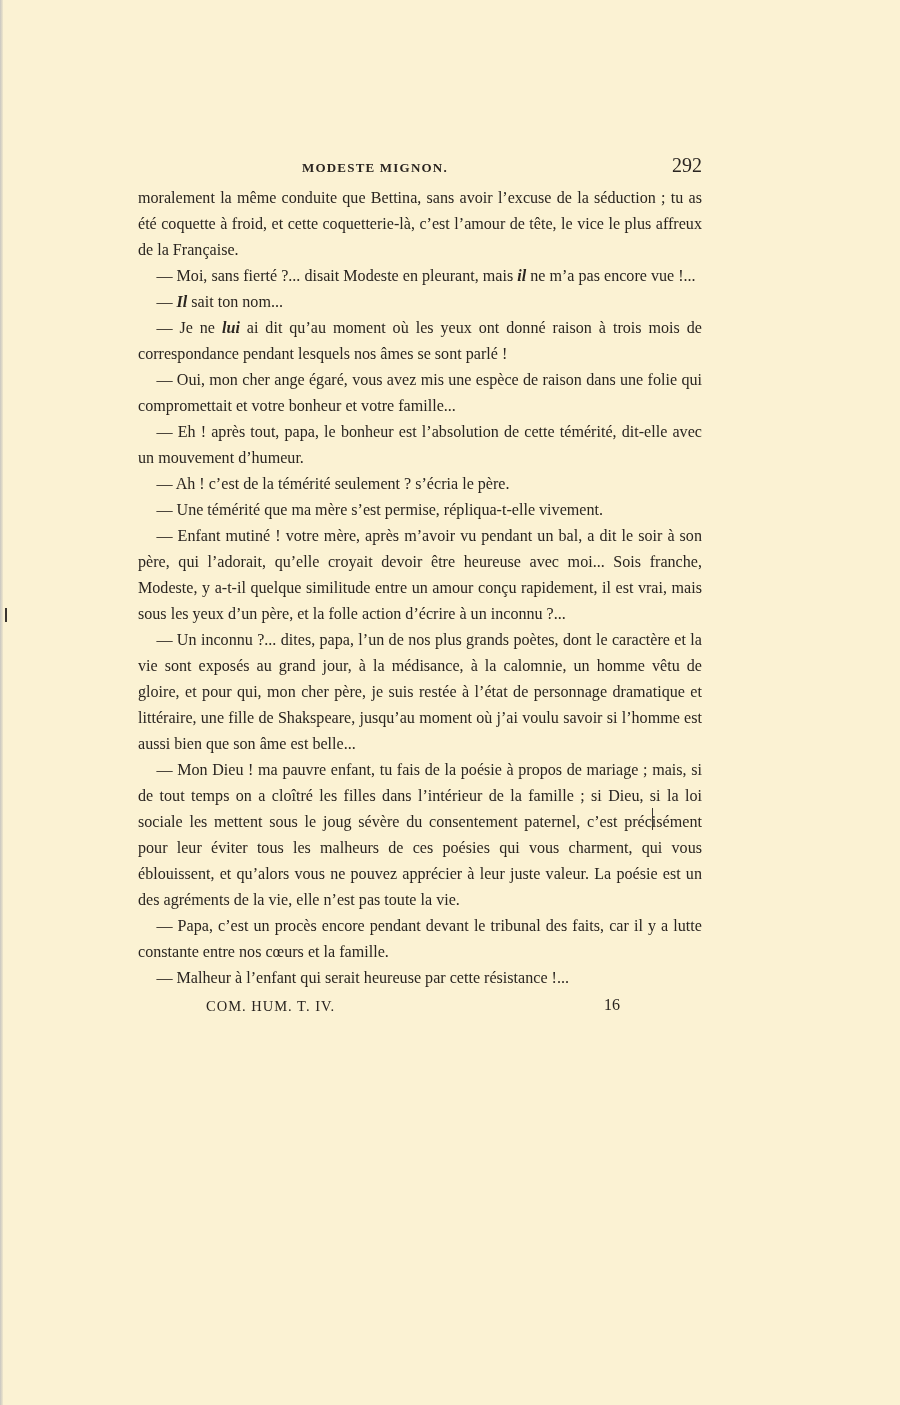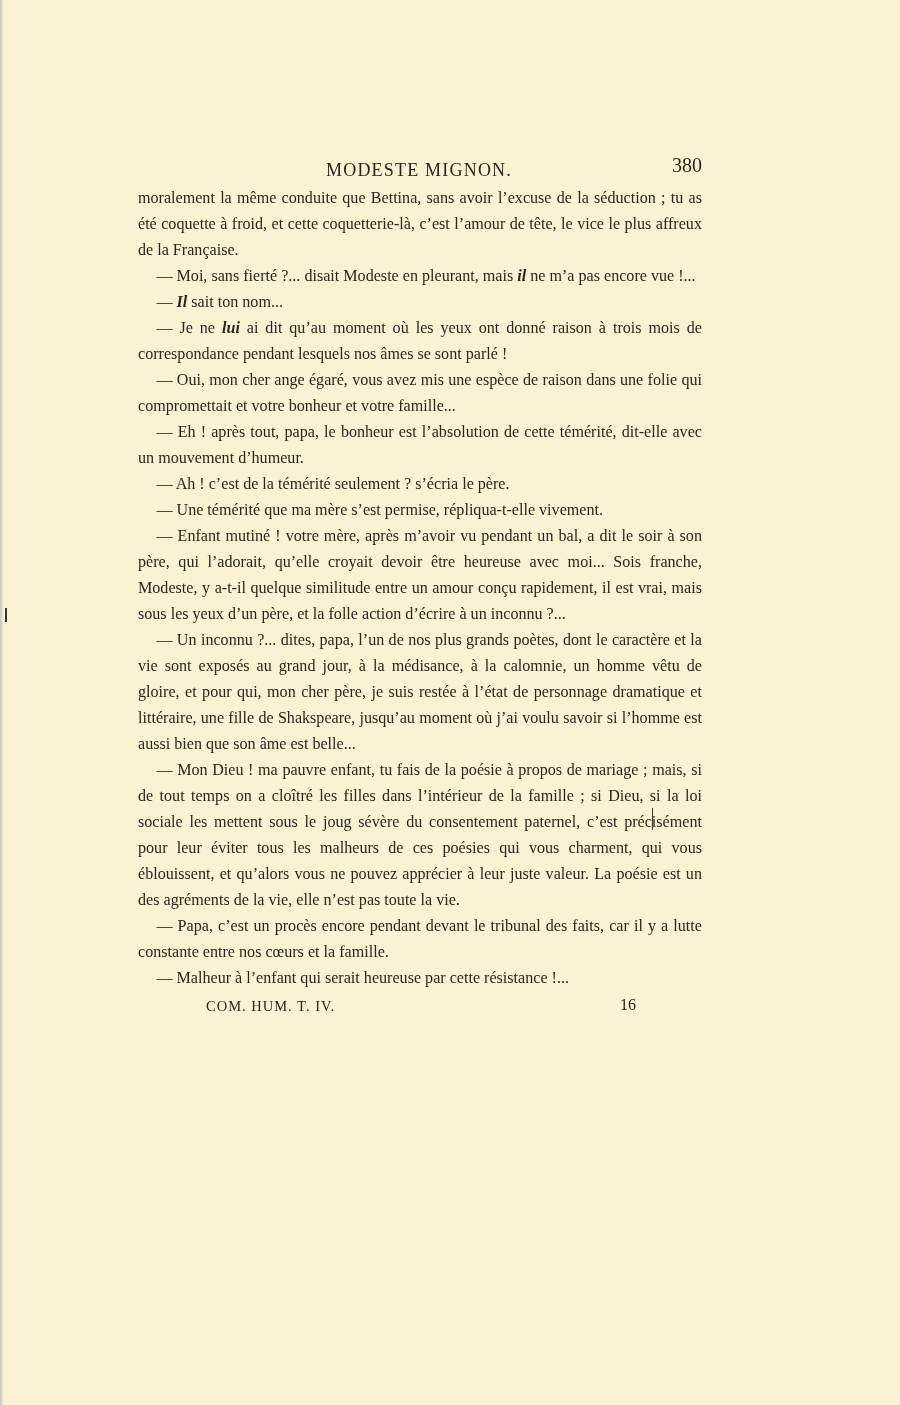--- a/index.html
+++ b/index.html
@@ -19,22 +19,22 @@
       position: absolute; left: 5px; top: 608px; width: 2px; height: 14px;
       background: #3a3530;
     }
     .page {
       position: absolute; left: 138px; top: 158px; width: 564px;
     }
     .header {
       position: relative; height: 26px;
     }
     .running-title {
-      position: absolute; left: 188px; top: 2px;
-      font-size: 18px; font-weight: normal; letter-spacing: 1.2px;
+      position: absolute; left: 164px; top: 2px;
+      font-size: 13px; font-weight: bold; letter-spacing: 1.2px;
     }
     .page-number {
       position: absolute; right: 0; top: -4px;
       font-size: 20px;
     }
     .body-text {
       font-size: 17.5px; line-height: 26px;
       text-align: justify;
       transform: scaleX(0.92); transform-origin: left top;
       width: 613px;
@@ -43,37 +43,37 @@
     .para.cont { text-indent: 0; }
     .para i { font-weight: bold; }
     .footer {
       position: relative; height: 30px; margin-top: 4px;
     }
     .signature {
       position: absolute; left: 68px; top: 4px;
       font-size: 14.5px; letter-spacing: 1px;
     }
     .signature-number {
-      position: absolute; left: 482px; top: 2px;
+      position: absolute; left: 466px; top: 2px;
       font-size: 16px;
     }
     .bleed-line {
       position: absolute; left: 652px; top: 808px; width: 1px; height: 22px; background: #3a3530;
     }
   </style>
 </head>
 <body>
 
 <div class="left-edge"></div>
 <div class="edge-mark"></div>
 
 <div class="page">
   <div class="header">
     <span class="running-title">MODESTE MIGNON.</span>
-    <span class="page-number">380</span>
+    <span class="page-number">292</span>
   </div>
 
   <div class="body-text">
     <p class="para cont">moralement la même conduite que Bettina, sans avoir l’excuse de la séduction ; tu as été coquette à froid, et cette coquetterie-là, c’est l’amour de tête, le vice le plus affreux de la Française.</p>
     <p class="para"><span>— Moi, sans fierté ?... disait Modeste en pleurant, mais </span><i>il</i><span> ne m’a pas encore vue !...</span></p>
     <p class="para"><span>— </span><i>Il</i><span> sait ton nom...</span></p>
     <p class="para"><span>— Je ne </span><i>lui</i><span> ai dit qu’au moment où les yeux ont donné raison à trois mois de correspondance pendant lesquels nos âmes se sont parlé !</span></p>
     <p class="para">— Oui, mon cher ange égaré, vous avez mis une espèce de raison dans une folie qui compromettait et votre bonheur et votre famille...</p>
     <p class="para">— Eh ! après tout, papa, le bonheur est l’absolution de cette témérité, dit-elle avec un mouvement d’humeur.</p>
     <p class="para">— Ah ! c’est de la témérité seulement ? s’écria le père.</p>

